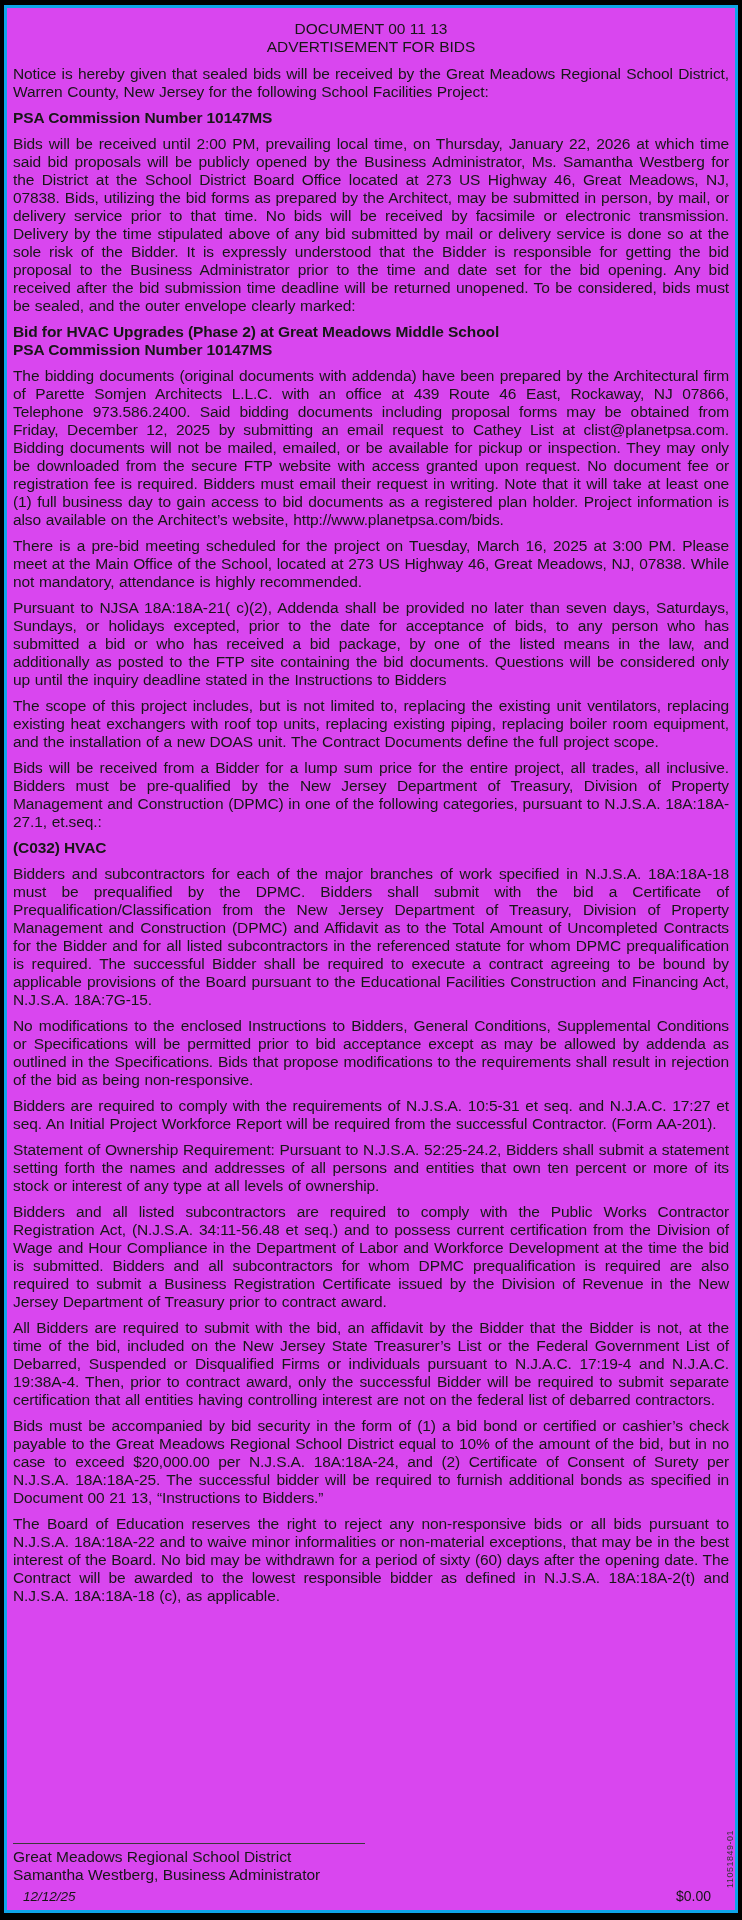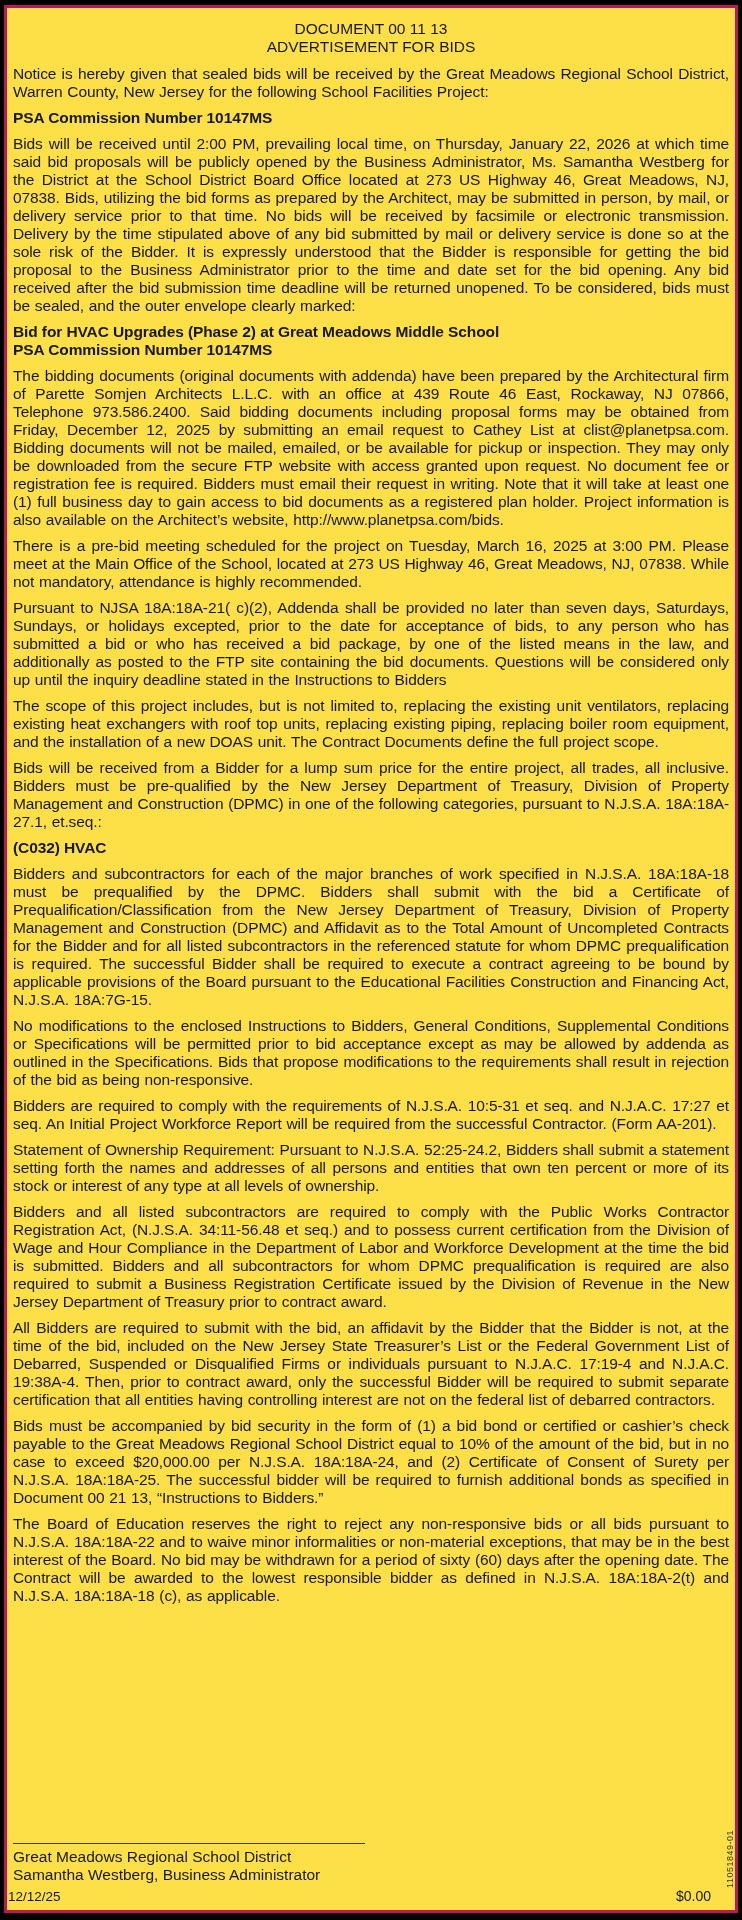--- a/index.html
+++ b/index.html
@@ -6,22 +6,22 @@
   body {
     width: 742px; height: 1920px;
     background: #000;
     position: relative;
     overflow: hidden;
     font-family: "Liberation Sans", sans-serif;
   }
   .ad {
     position: absolute;
     left: 4px; top: 5px; right: 4px; bottom: 7px;
-    background: #fde047;
-    border: 3px solid #be185d;
+    background: #d946ef;
+    border: 3px solid #0ea5e9;
     padding: 12px 6px 0 6px;
     box-sizing: border-box;
     color: #171717;
   }
   .title {
     text-align: center;
     font-size: 15.5px;
     line-height: 18px;
     margin: 0 0 9px 0;
   }
@@ -46,22 +46,23 @@
     font-size: 15.5px;
     line-height: 18px;
   }
   .sig-rule {
     width: 352px;
     border-top: 1px solid #3a3a3a;
     margin-bottom: 4px;
   }
   .pub-date {
     position: absolute;
-    left: 1px; bottom: 6px;
+    left: 16px; bottom: 6px;
     font-size: 13.5px;
+    font-style: italic;
   }
   .price {
     position: absolute;
     right: 24px; bottom: 6px;
     font-size: 14px;
     font-weight: normal;
   }
   .vertical-id {
     position: absolute;
     right: 0px; bottom: 22px;

